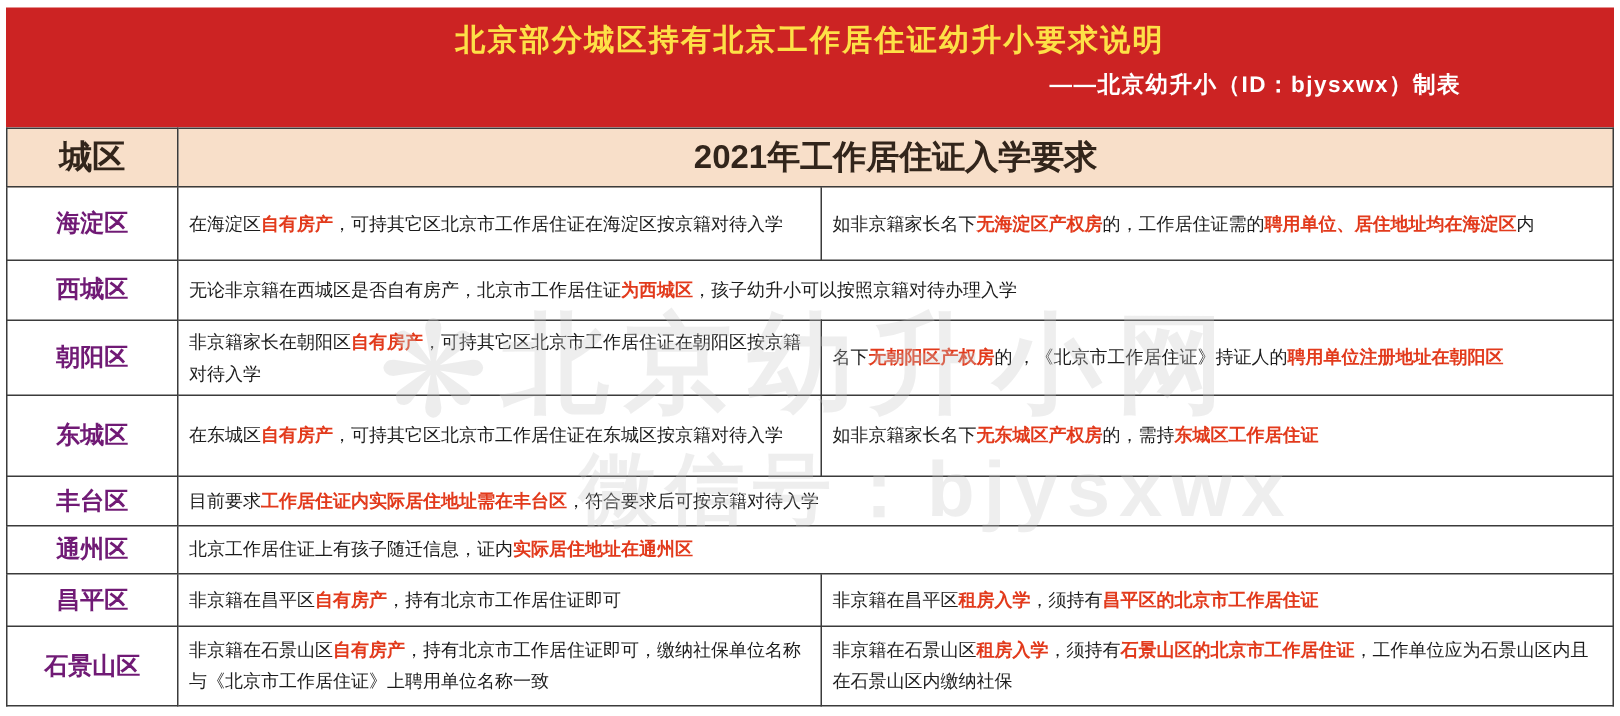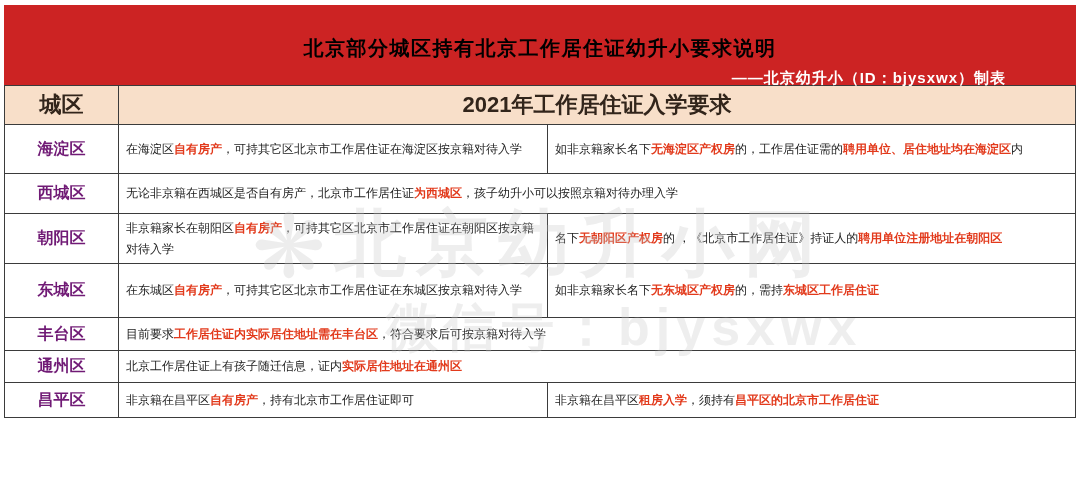--- a/index.html
+++ b/index.html
@@ -15,26 +15,26 @@
     width:1080px;height:477px;
     background:#ffffff;
     font-family:"Liberation Sans","DejaVu Sans",sans-serif;
     position:relative;overflow:hidden;
   }
   .page{position:absolute;left:4px;top:5px;width:1072px;height:466px;}
 
   
   .banner{background:var(--banner-red);height:80px;width:100%;}
   .banner-title{
-    color:#000000;font-weight:bold;font-size:20px;
-    text-align:center;padding-top:30px;letter-spacing:1.5px;
+    color:#fde047;font-weight:bold;font-size:20px;
+    text-align:center;padding-top:8px;letter-spacing:1.5px;
   }
   .banner-subtitle{
     color:#ffffff;font-weight:bold;font-size:15px;
-    text-align:right;padding-right:70px;margin-top:7px;letter-spacing:1px;
+    text-align:right;padding-right:102px;margin-top:7px;letter-spacing:1px;
   }
 
   
   table.req-table{
     border-collapse:collapse;width:100%;table-layout:fixed;
     background:#ffffff;
   }
   col.c1{width:114px;} col.c2{width:429px;} col.c3{width:auto;}
   .req-table th,.req-table td{border:1px solid var(--border);vertical-align:middle;}
   thead th{
@@ -128,20 +128,25 @@
         </tr>
         <tr>
           <td class="district">通州区</td>
           <td class="req center" colspan="2"><span class="plain">北京工作居住证上有孩子随迁信息，证内</span><span class="hl">实际居住地址在通州区</span></td>
         </tr>
         <tr>
           <td class="district">昌平区</td>
           <td class="req center"><span class="plain">非京籍在昌平区</span><span class="hl">自有房产</span><span class="plain">，持有北京市工作居住证即可</span></td>
           <td class="req center"><span class="plain">非京籍在昌平区</span><span class="hl">租房入学</span><span class="plain">，须持有</span><span class="hl">昌平区的北京市工作居住证</span></td>
         </tr>
+        <tr>
+          <td class="district">石景山区</td>
+          <td class="req"><span class="plain">非京籍在石景山区</span><span class="hl">自有房产</span><span class="plain">，持有北京市工作居住证即可，缴纳社保单位名称与《北京市工作居住证》上聘用单位名称一致</span></td>
+          <td class="req"><span class="plain">非京籍在石景山区</span><span class="hl">租房入学</span><span class="plain">，须持有</span><span class="hl">石景山区的北京市工作居住证</span><span class="plain">，工作单位应为石景山区内且在石景山区内缴纳社保</span></td>
+        </tr>
       </tbody>
   </table>
 
   <div class="watermark" aria-hidden="true">
     <span class="wm-star">❋</span>
     <span class="wm-line1">北京幼升小网</span>
     <span class="wm-line2">微信号：bjysxwx</span>
   </div>
 
 </div>

